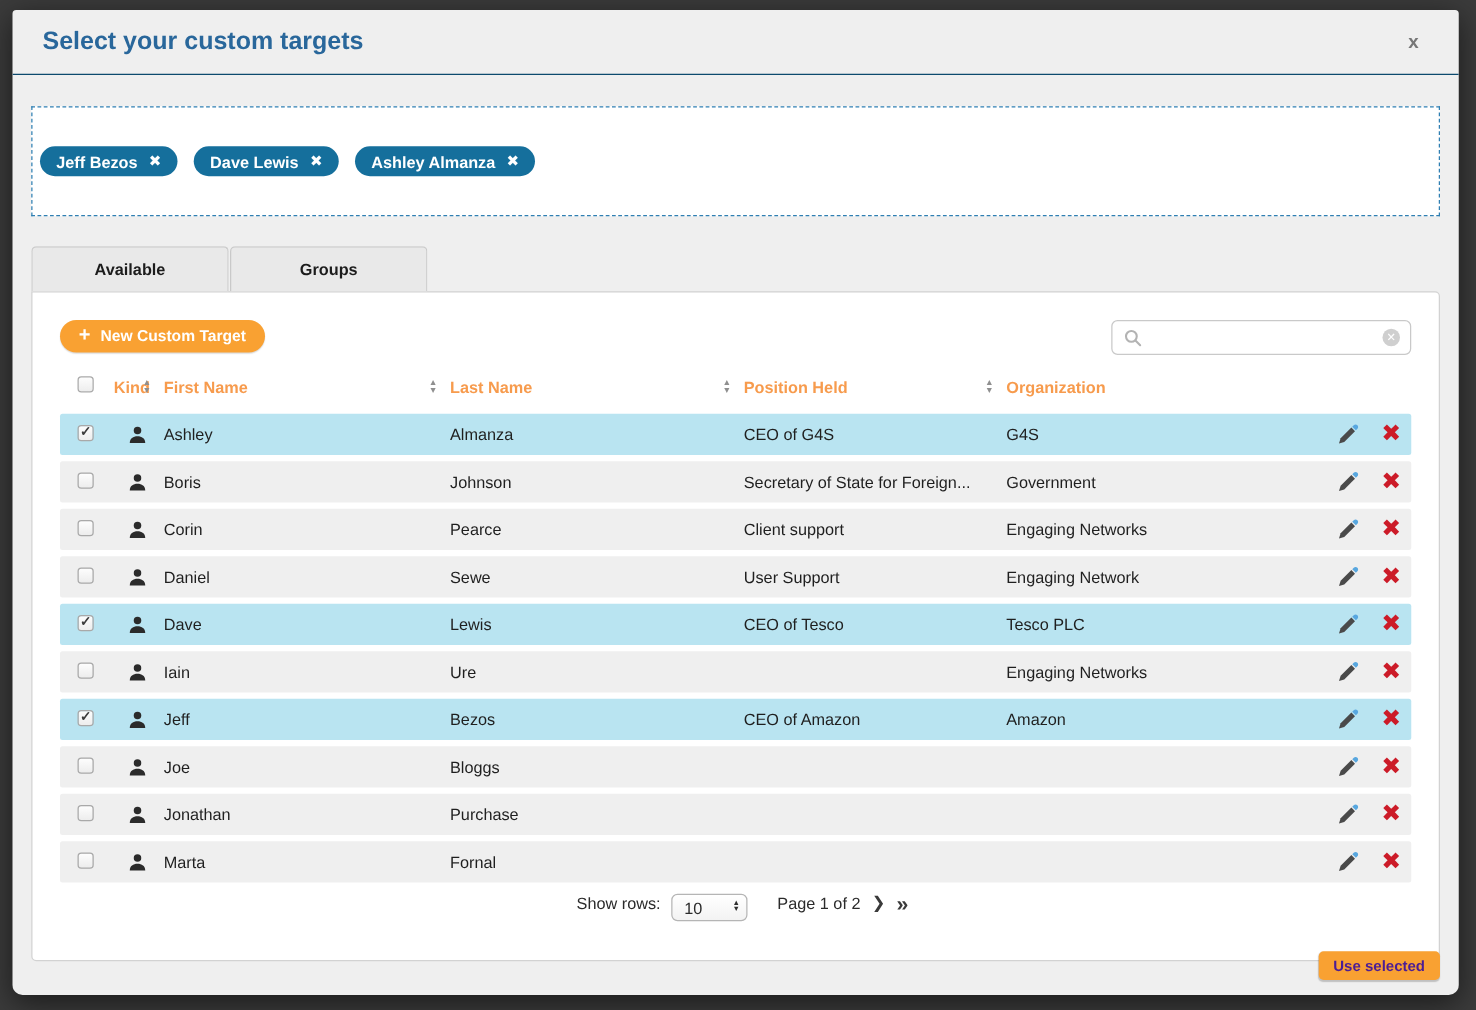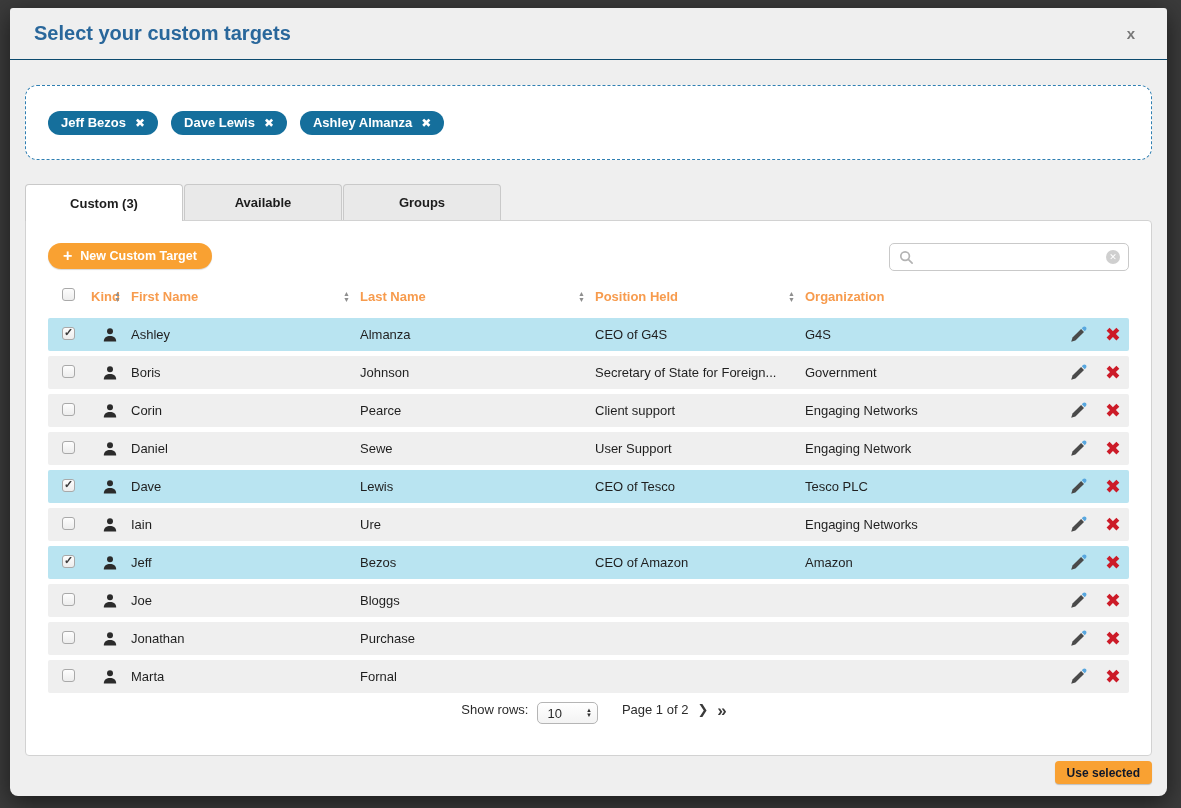--- a/index.html
+++ b/index.html
@@ -8,23 +8,23 @@
   .modal {
     position:absolute; left:10px; top:8px; width:1157px; height:788px;
     background:#efefef; border-radius:3px 3px 8px 8px;
     box-shadow:0 6px 24px rgba(0,0,0,.55); overflow:hidden;
   }
   .modal-header { height:52px; display:flex; align-items:center; padding:0 24px; border-bottom:1px solid #0c4a6e; }
   .modal-title { color:#29679b; font-size:20px; font-weight:bold; }
   .close-x { margin-left:auto; color:#777; font-size:15px; font-weight:bold; cursor:pointer; padding:4px 8px; }
 
   .chips-box {
-    margin:25px 15px 0 15px; height:75px; background:#fff;
-    border:1px dashed #2f7fb2; border-radius:12px;
-    padding:0 22px; display:flex; align-items:center; gap:13px;
+    margin:25px 15px 0 15px; height:88px; background:#fff;
+    border:1px dashed #2f7fb2; border-radius:0;
+    padding:0 6px; display:flex; align-items:center; gap:13px;
   }
   .chip {
     background:#156f9c; color:#fff; font-size:13px; font-weight:bold;
     height:24px; padding:0 13px; border-radius:13px;
     display:inline-flex; align-items:center; gap:9px; cursor:pointer;
   }
   .chip .chip-x { font-size:12px; line-height:1; }
 
   .tabs { display:flex; margin:24px 0 0 15px; position:relative; z-index:2; }
   .tab {
@@ -81,21 +81,21 @@
   .rows-select {
     height:22px; min-width:44px; border:1px solid #b5b5b5; border-radius:5px; background:linear-gradient(#fff,#f3f3f3);
     display:inline-flex; align-items:center; gap:24px; padding:0 5px 0 9px; cursor:pointer;
   }
   .stepper { display:flex; flex-direction:column; font-size:6px; line-height:5px; color:#2f2f2f; }
   .page-next { font-size:13px; font-weight:bold; color:#3a3a3a; cursor:pointer; font-family:"DejaVu Sans",sans-serif; }
   .page-last { font-size:17px; font-weight:bold; color:#3a3a3a; cursor:pointer; line-height:1; }
 
   .btn-use {
     position:absolute; right:15px; bottom:12px; height:23px; padding:0 12px;
-    border:none; border-radius:4px; background:#f9a132; color:#0f172a;
+    border:none; border-radius:4px; background:#f9a132; color:#4c1d95;
     font-size:12px; font-weight:bold; cursor:pointer; box-shadow:0 1px 1px rgba(0,0,0,.2);
   }
 </style>
 </head>
 <body>
 
 <div class="backdrop">
   <div class="modal">
 
     <div class="modal-header">
@@ -114,23 +114,20 @@
     <span class="chip-x">✖</span>
   </span>
 
   <span class="chip">
     <span>Ashley Almanza</span>
     <span class="chip-x">✖</span>
   </span>
 </div>
 
     <div class="tabs" id="tabs">
-  <div class="tab active">
-          <span>Custom (3)</span>
-        </div>
 
   <div class="tab">
           <span>Available</span>
         </div>
 
   <div class="tab">
           <span>Groups</span>
         </div>
 </div>
 

